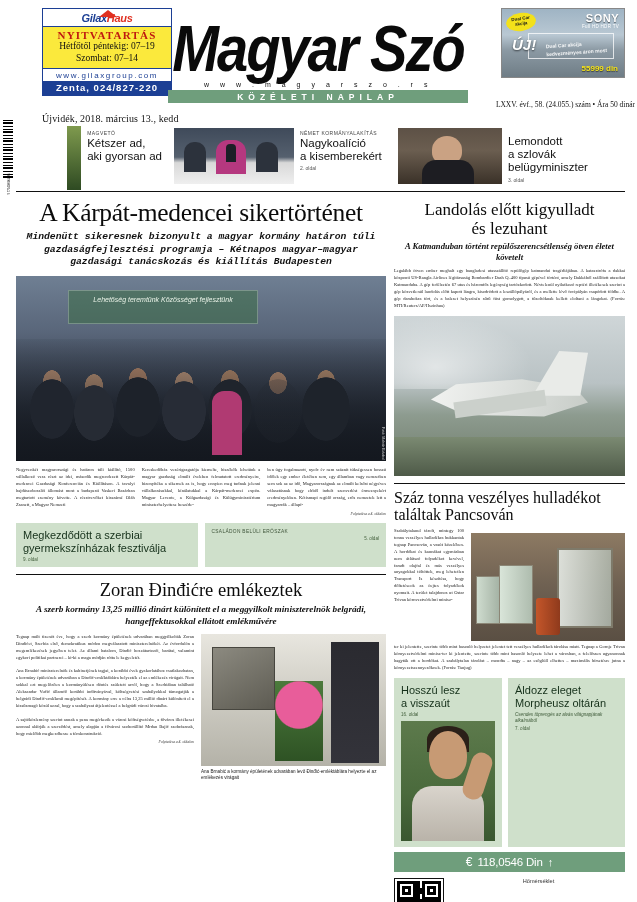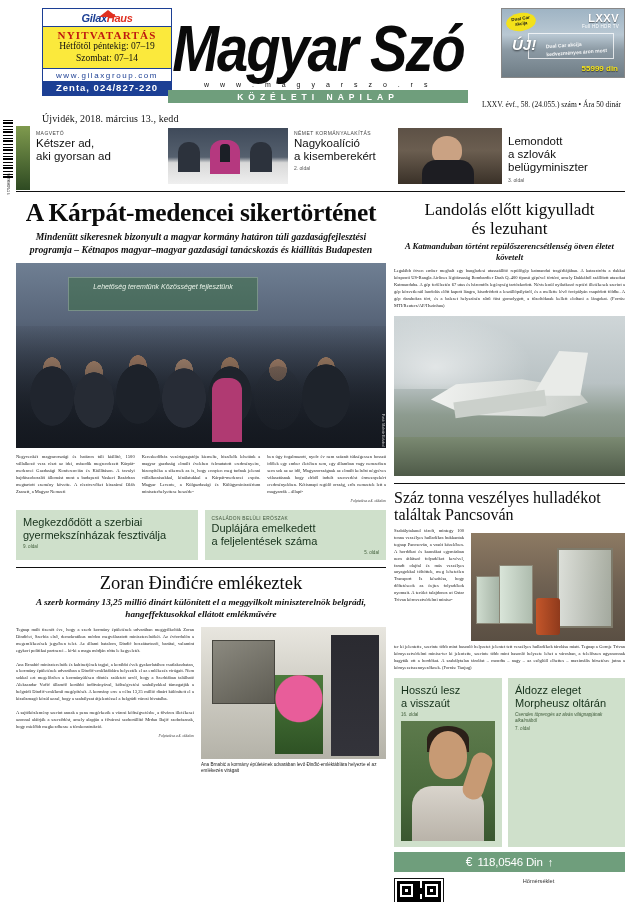--- a/index.html
+++ b/index.html
@@ -120,31 +120,31 @@
   .sony-frame {
     position: absolute; left: 26px; top: 24px; right: 10px; bottom: 18px;
     border: 1px solid rgba(255,255,255,.75);
   }
   .sony-tag {
     position: absolute; left: 44px; top: 32px; width: 64px;
     font-family: "Liberation Sans", sans-serif; font-size: 5px; font-weight: bold;
     color: rgba(255,255,255,.9); line-height: 1.5; transform: rotate(-4deg);
   }
   .issue-info {
-    position: absolute; right: 16px; top: 100px; font-size: 7.5px;
+    position: absolute; right: 2px; top: 100px; font-size: 7.5px;
     font-family: "Liberation Serif", serif; color: #111; text-align: right; width: 180px;
   }
 
   
   .news-strip {
     position: absolute; left: 16px; right: 12px; top: 124px; height: 68px;
     display: flex; align-items: stretch; gap: 0;
     border-bottom: 1.6px solid #111;
   }
-  .strip-item { display: flex; align-items: stretch; }
+  .strip-item { display: flex; align-items: stretch; justify-content: flex-end; }
   .strip-text { padding: 6px 6px 0 6px; min-width: 0; }
   .strip-kicker {
     font-family: "Liberation Sans", sans-serif; font-size: 5px; letter-spacing: .45px;
     color: #444; text-transform: uppercase; margin-bottom: 1px;
   }
   .strip-head {
     font-family: "Liberation Sans", sans-serif; font-size: 11.5px; color: #111;
     line-height: 1.15; font-weight: 300;
   }
   .strip-page {
@@ -184,26 +184,26 @@
     background: linear-gradient(to bottom, #7f9a4e, #2e4a22);
   }
 
   
   .main { position: absolute; left: 16px; right: 12px; top: 196px; }
   .cols { display: flex; gap: 8px; }
   .col-left { width: 370px; }
   .col-right { width: 231px; }
 
   h1.head-main {
-    font-family: "Liberation Serif", serif; font-size: 25.5px; font-weight: bold;
+    font-family: "Liberation Serif", serif; font-size: 25.5px; font-weight: normal;
     text-align: center; letter-spacing: -0.3px; color: #0b0b0b; line-height: 1.05;
     margin-top: 4px;
   }
   .deck {
-    font-family: Liberation Serif, serif; font-style: italic; font-size: 9.7px;
+    font-family: Liberation Mono, monospace; font-style: italic; font-size: 9.7px;
     text-align: center; line-height: 1.32; color: #111; margin-top: 4px; font-weight: bold;
   }
   h1.head-right {
     font-family: "Liberation Serif", serif; font-size: 17px; font-weight: normal;
     text-align: center; color: #0b0b0b; line-height: 1.12; margin-top: 4px;
   }
   .deck-right {
     font-family: "Liberation Serif", serif; font-style: italic; font-size: 8.6px;
     text-align: center; line-height: 1.3; color: #111; margin-top: 3px; font-weight: bold;
   }
@@ -471,21 +471,21 @@
     <div class="logo-block">
       <div class="logo-title">Magyar Szó</div>
       <div class="logo-url">w w w . m a g y a r s z o . r s</div>
       <div class="logo-strip">
         <span>KÖZÉLETI NAPILAP</span>
       </div>
     </div>
 
     <div class="sony-ad">
       <div class="sony-badge">Dual Car akcija</div>
-      <div class="sony-brand">LXXV</div>
+      <div class="sony-brand">SONY</div>
       <div class="sony-sub">Full HD HDR TV</div>
       <div class="sony-frame"></div>
       <div class="sony-uj">ÚJ!</div>
       <div class="sony-tag">Dual Car akcija kedvezményes áron most</div>
       <div class="sony-price">55999 din</div>
     </div>
 
     <div class="issue-info">LXXV. évf., 58. (24.055.) szám • Ára 50 dinár</div>
   </div>
 
@@ -550,22 +550,20 @@
         </div>
 
         <div class="teasers">
           <div class="teaser">
             <div class="teaser-head" style="white-space:pre-line;">Megkezdődött a szerbiai
 gyermekszínházak fesztiválja</div>
             <div class="teaser-page">9. oldal</div>
           </div>
           <div class="teaser">
             <div class="teaser-kicker">CSALÁDON BELÜLI ERŐSZAK</div>
-            <div class="teaser-head" style="white-space:pre-line;">Duplájára emelkedett
-a feljelentések száma</div>
             <div class="teaser-page right">5. oldal</div>
           </div>
         </div>
 
         <div class="rule-thick"></div>
 
         <div>
           <h2 class="head-sec">Zoran Đinđićre emlékeztek</h2>
           <div class="deck-sec">A szerb kormány 13,25 millió dinárt különített el a meggyilkolt miniszterelnök belgrádi, hangeffektusokkal ellátott emlékművére</div>
 

